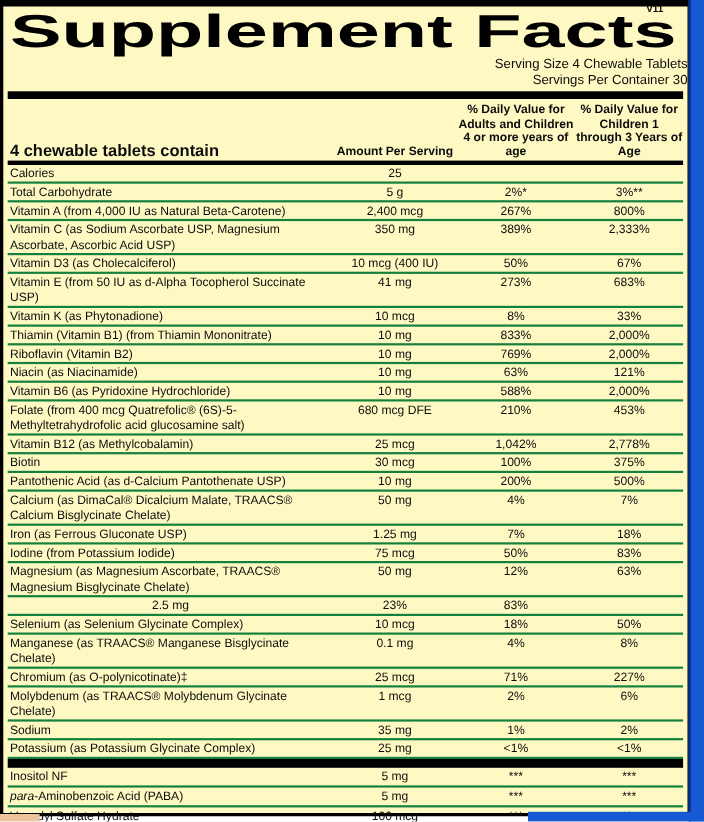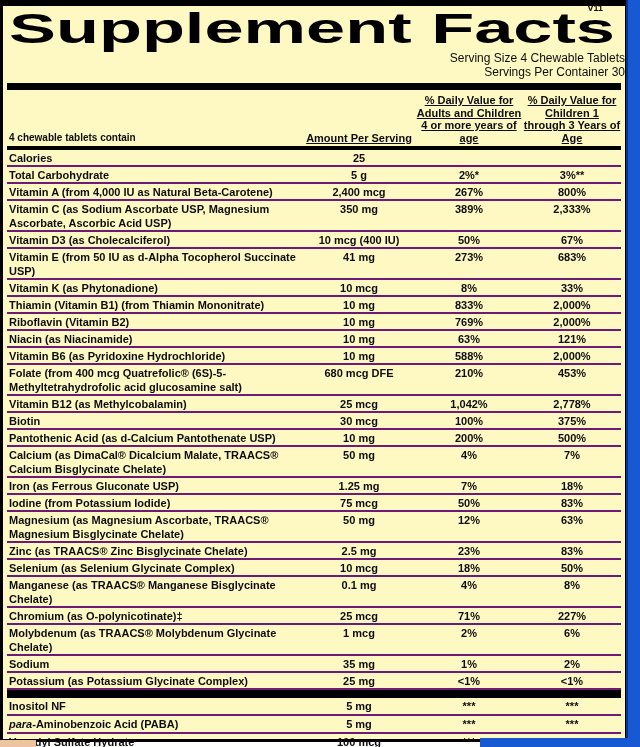--- a/index.html
+++ b/index.html
@@ -15,26 +15,26 @@
   .title-wrap{position:relative;margin:1px 4px 0 4px;height:44px;}
   .version{position:absolute;top:-4px;right:18px;font-size:9px;font-weight:bold;letter-spacing:0;}
   .serving-line{font-size:12px;line-height:14px;margin:0 0 0 6px;text-align:right;}
   .bar{background:#000;margin:0 4px;}
   .bar-thick{height:7px;margin-top:4px;}
   .bar-med{height:4px;}
   .bar-sect{height:8px;}
   
   .hdr-row{display:grid;grid-template-columns:296px 112px 108px 98px;align-items:end;
            padding:4px 0 2px 0;margin:0 4px;font-weight:bold;font-size:11px;line-height:12.5px;}
-  .hdr-name{padding-left:2px;font-size:10px;}
-  .hdr-c{text-align:center;text-decoration:underline;}
+  .hdr-name{padding-left:2px;font-size:15px;}
+  .hdr-c{text-align:center;}
   
   .rows{margin:0 4px;}
-  .row{display:grid;grid-template-columns:296px 112px 108px 98px;border-bottom:2px solid #701a75;
-       font-size:11px;line-height:14px;padding:1px 0 0 0;font-weight:bold;}
+  .row{display:grid;grid-template-columns:296px 112px 108px 98px;border-bottom:2px solid #15803d;
+       font-size:11px;line-height:14px;padding:1px 0 0 0;}
   .row .c{align-self:start;}
   .c-name{padding-left:2px;}
   .c-amt,.c-dv{text-align:center;}
   .other .row{line-height:15px;}
 </style>
 </head>
 <body>
 
 <div class="canvas">
 
@@ -170,21 +170,20 @@
     <div class="c c-dv">50%</div>
     <div class="c c-dv">83%</div>
   </div>
         <div class="row">
     <div class="c c-name">Magnesium (as Magnesium Ascorbate, TRAACS® Magnesium Bisglycinate Chelate)</div>
     <div class="c c-amt">50 mg</div>
     <div class="c c-dv">12%</div>
     <div class="c c-dv">63%</div>
   </div>
         <div class="row">
-    <div class="c c-name">Zinc (as TRAACS® Zinc Bisglycinate Chelate)</div>
     <div class="c c-amt">2.5 mg</div>
     <div class="c c-dv">23%</div>
     <div class="c c-dv">83%</div>
   </div>
         <div class="row">
     <div class="c c-name">Selenium (as Selenium Glycinate Complex)</div>
     <div class="c c-amt">10 mcg</div>
     <div class="c c-dv">18%</div>
     <div class="c c-dv">50%</div>
   </div>

